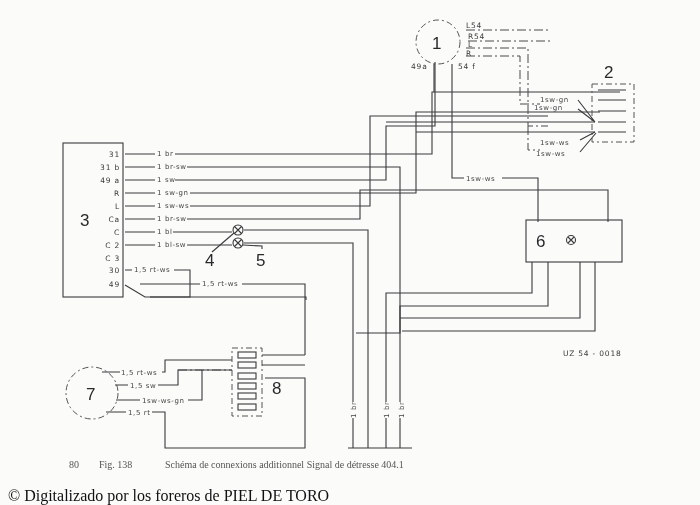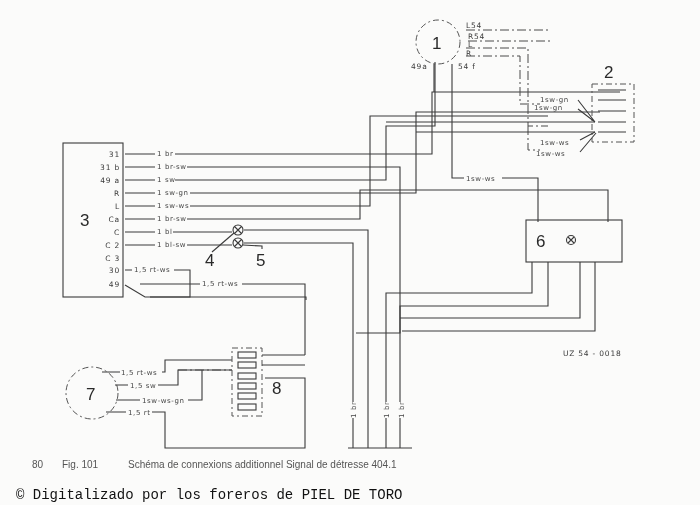--- a/index.html
+++ b/index.html
@@ -11,22 +11,22 @@
   }
   #diagram { position: absolute; left: 0; top: 0; }
   .w { stroke: #3a3a3a; stroke-width: 1.1; fill: none; }
   .wd { stroke: #4a4a4a; stroke-width: 1; fill: none; stroke-dasharray: 9 3 2 3; }
   .box { stroke: #3a3a3a; stroke-width: 1.1; fill: none; }
   .boxd { stroke: #555; stroke-width: 1; fill: none; stroke-dasharray: 6 3 2 3; }
   .lbl { font-family: "DejaVu Sans", sans-serif; font-size: 7px; fill: #444; letter-spacing: 0.6px; }
   .pin { font-family: "DejaVu Sans", sans-serif; font-size: 7.5px; fill: #3a3a3a; letter-spacing: 0.8px; }
   .num { font-family: "Liberation Sans", sans-serif; font-size: 17px; fill: #2a2a2a; }
   .bg { fill: #fbfbfa; }
-  .caption { position: absolute; top: 459px; color: #555; font-size: 10px; font-family: Liberation Sans, sans-serif; }
-  .credit { position: absolute; left: 16px; top: 487px; color: #111; font-size: 14px; font-family: Liberation Mono, monospace; }
+  .caption { position: absolute; top: 459px; color: #555; font-size: 10px; font-family: Liberation Serif, serif; margin-left: 37px; }
+  .credit { position: absolute; left: 8px; top: 487px; color: #111; font-size: 16px; font-family: Liberation Serif, serif; }
 </style>
 </head>
 <body>
 
 <svg id="diagram" width="700" height="505" viewBox="0 0 700 505">
 
   <rect class="box" x="63" y="143" width="60" height="154"></rect>
   <text class="num" x="80" y="226">3</text>
 
   <g>
@@ -192,15 +192,15 @@
     <rect class="bg" x="381" y="402" width="9" height="16"></rect>
     <text class="lbl" transform="translate(389 418) rotate(-90)">1 br</text>
     <rect class="bg" x="396" y="402" width="9" height="16"></rect>
     <text class="lbl" transform="translate(404 418) rotate(-90)">1 br</text>
   </g>
 
   <text class="pin" x="563" y="356">UZ 54 - 0018</text>
 </svg>
 
 <div class="caption" style="left:32px;">80</div>
-<div class="caption" style="left:62px;">Fig. 101</div>
+<div class="caption" style="left:62px;">Fig. 138</div>
 <div class="caption" style="left:128px;">Schéma de connexions additionnel Signal de détresse 404.1</div>
 <div class="credit">© Digitalizado por los foreros de PIEL DE TORO</div>
 
 </body></html>

